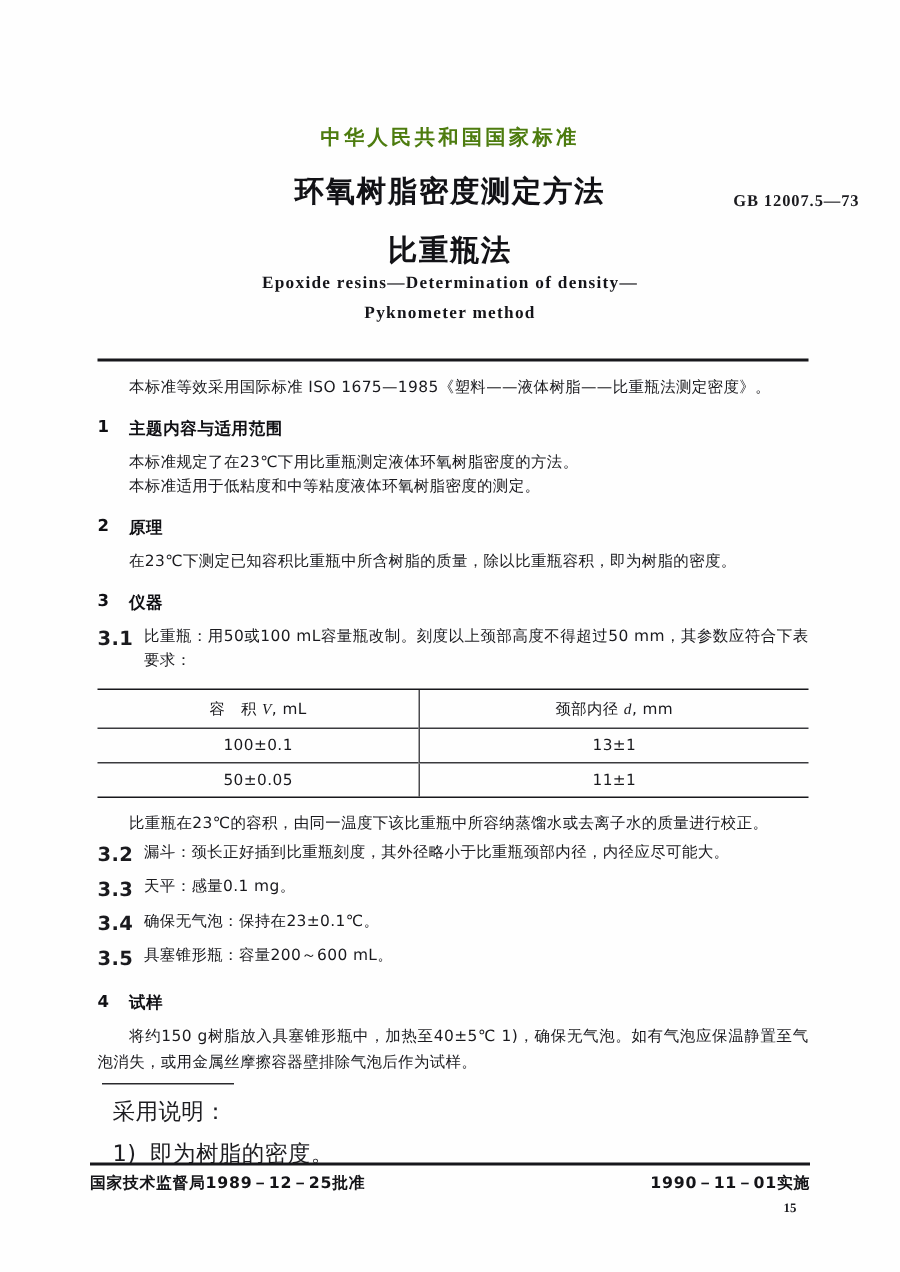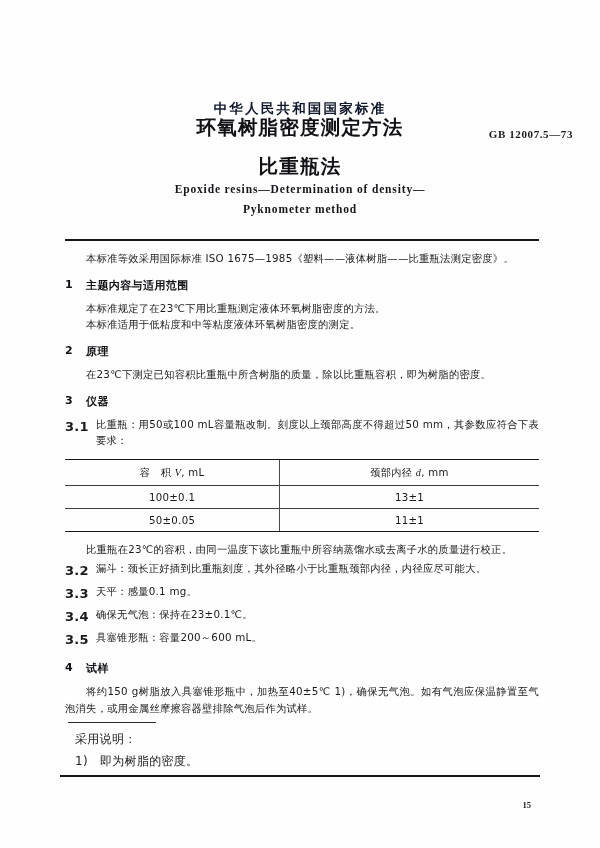--- a/index.html
+++ b/index.html
@@ -18,28 +18,28 @@
 
   .page {
     position: absolute;
     inset: 0;
     background: #fefefe;
   }
 
   
   .hdr-national {
     position: absolute;
-    top: 100px;
+    top: 83px;
     left: 0;
     right: 0;
     text-align: center;
     font-size: 13.5px;
     font-weight: bold;
     letter-spacing: 2.2px;
-    color: #0f172a;
+    color: #4d7c0f;
   }
 
   .title-zone {
     position: absolute;
     top: 115px;
     left: 0;
     right: 0;
     text-align: center;
   }
   .title-main {
@@ -172,21 +172,21 @@
     left: 68px;
     width: 88px;
     height: 1.1px;
     background: #2a2a2e;
   }
   .footnote {
     position: absolute;
     top: 728px;
     left: 75px;
     width: 420px;
-    font-size: 12px;
+    font-size: 15px;
     line-height: 1.85;
     letter-spacing: 0.3px;
     color: #1d1d21;
   }
   .footnote .fn-item { display: flex; }
   .footnote .fn-item .mk { width: 25px; flex: 0 0 25px; }
 
   
   .rule-bot {
     position: absolute;
@@ -319,15 +319,19 @@
   <div class="fn-rule"></div>
   <div class="footnote">
     <div>采用说明：</div>
     <div class="fn-item">
       <span class="mk">1)</span>
       <span>即为树脂的密度。</span>
     </div>
   </div>
 
   <div class="rule-bot"></div>
+  <div class="footer">
+    <span class="nowrap">国家技术监督局1989－12－25批准</span>
+    <span class="nowrap">1990－11－01实施</span>
+  </div>
   <div class="page-no">15</div>
 
 </div>
 
 </body></html>

